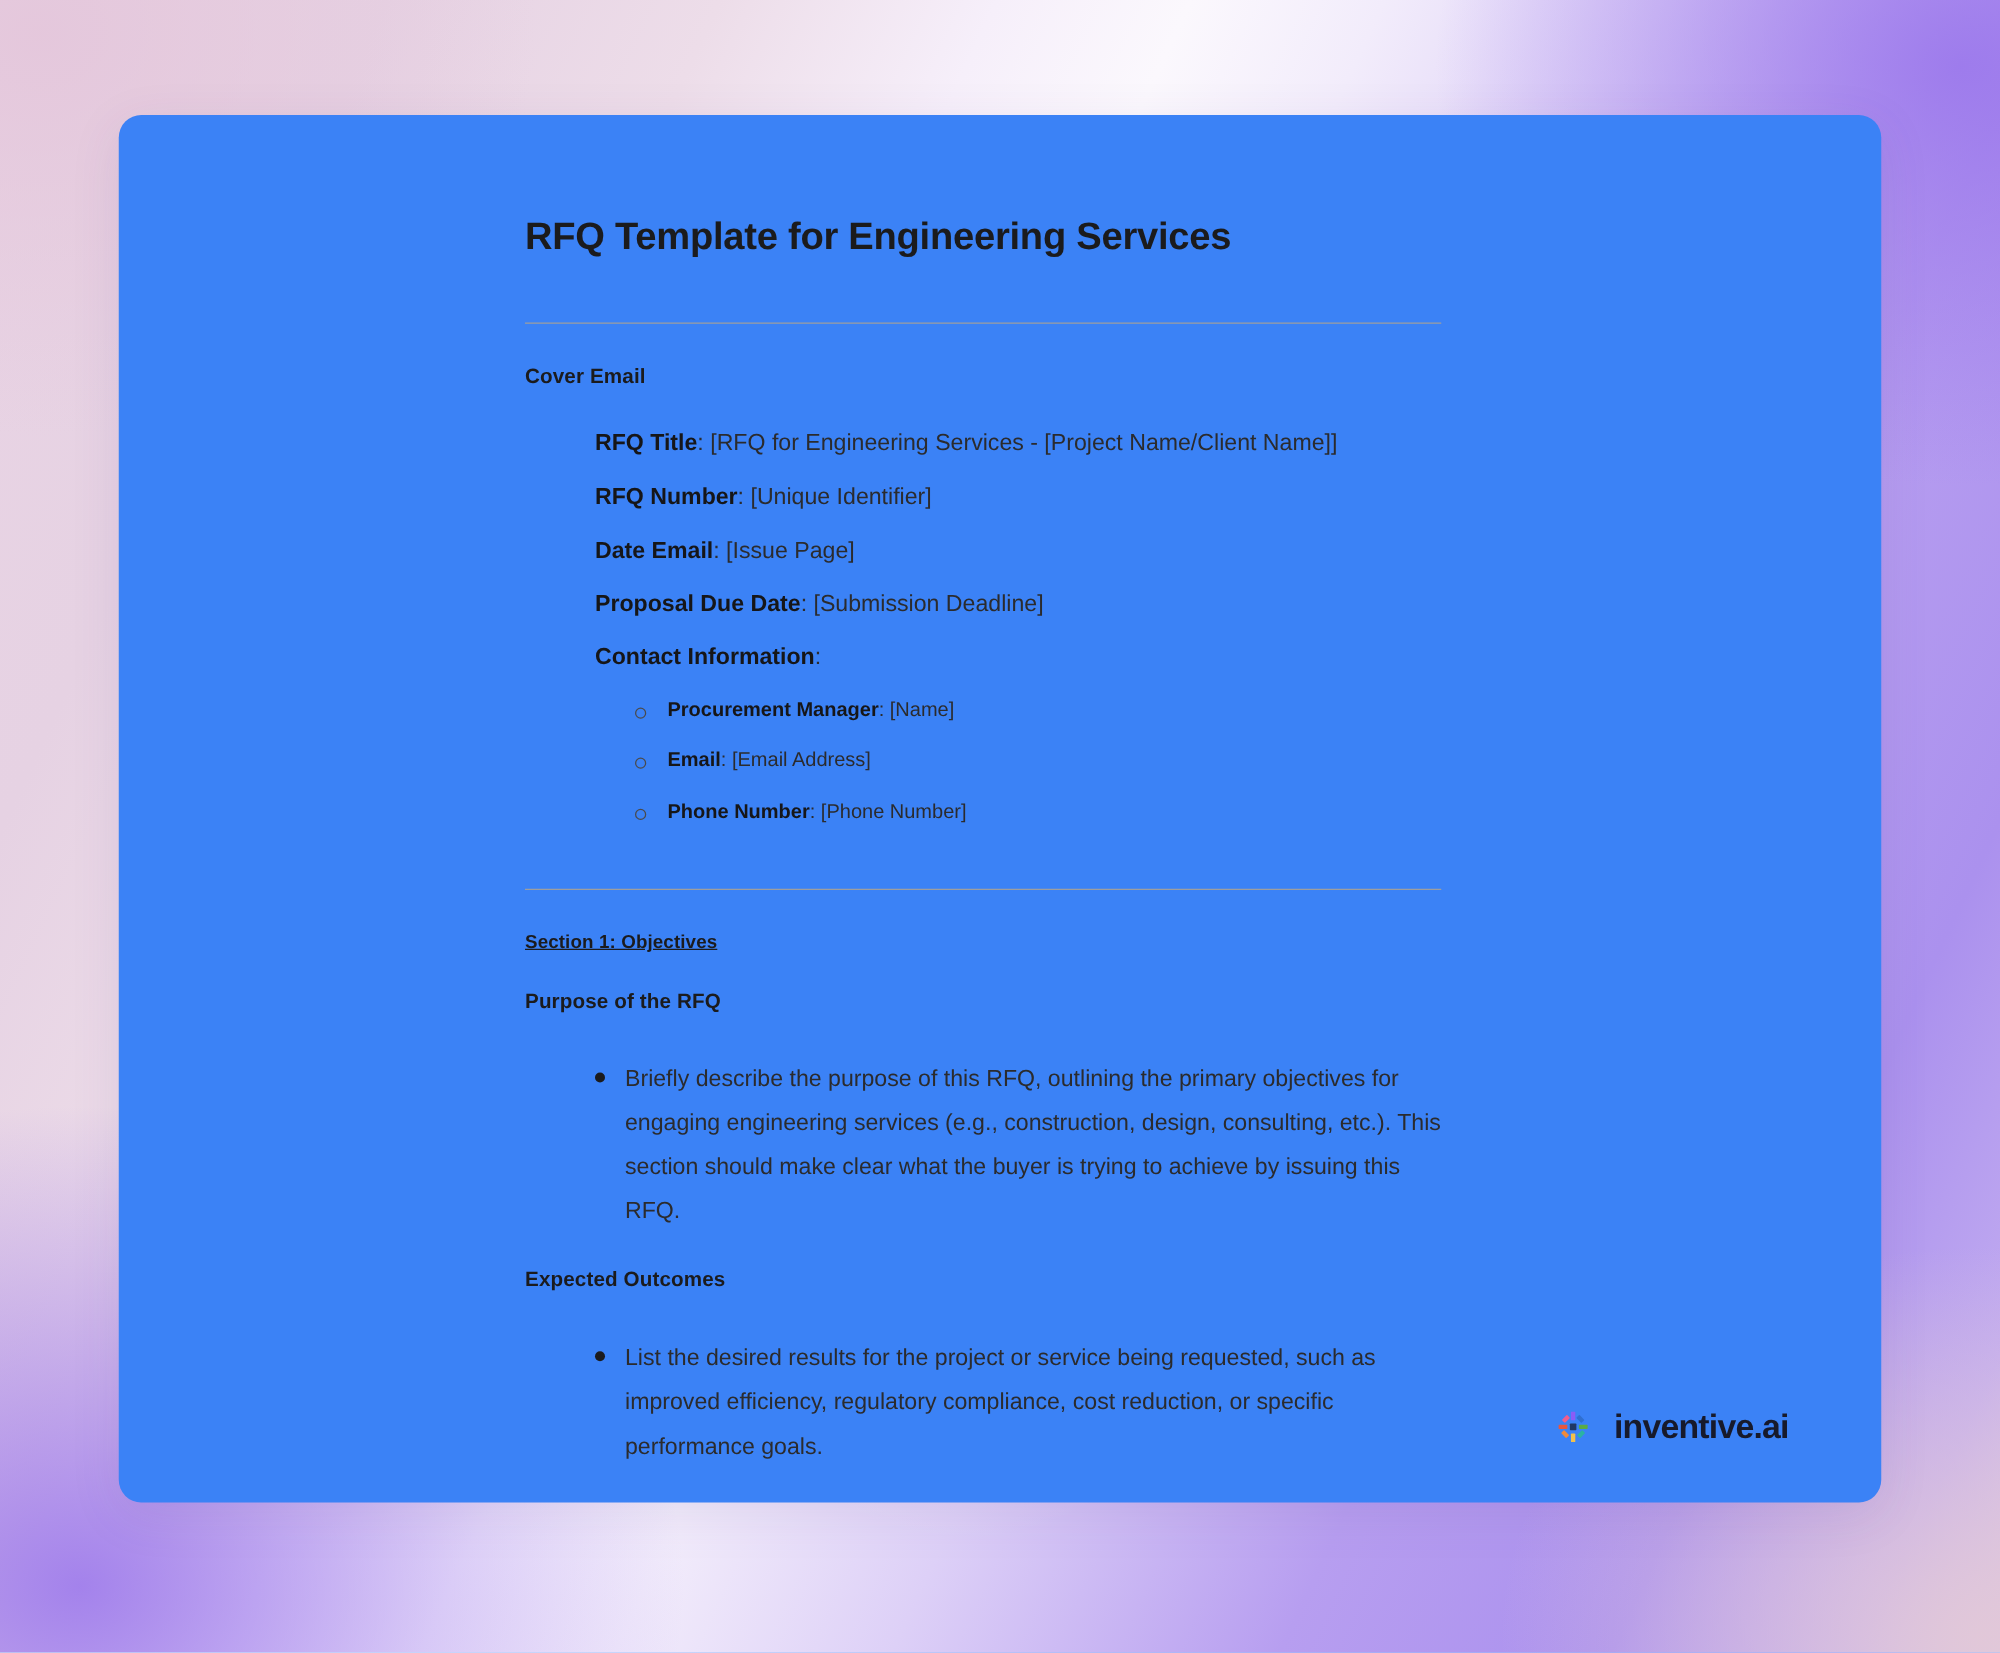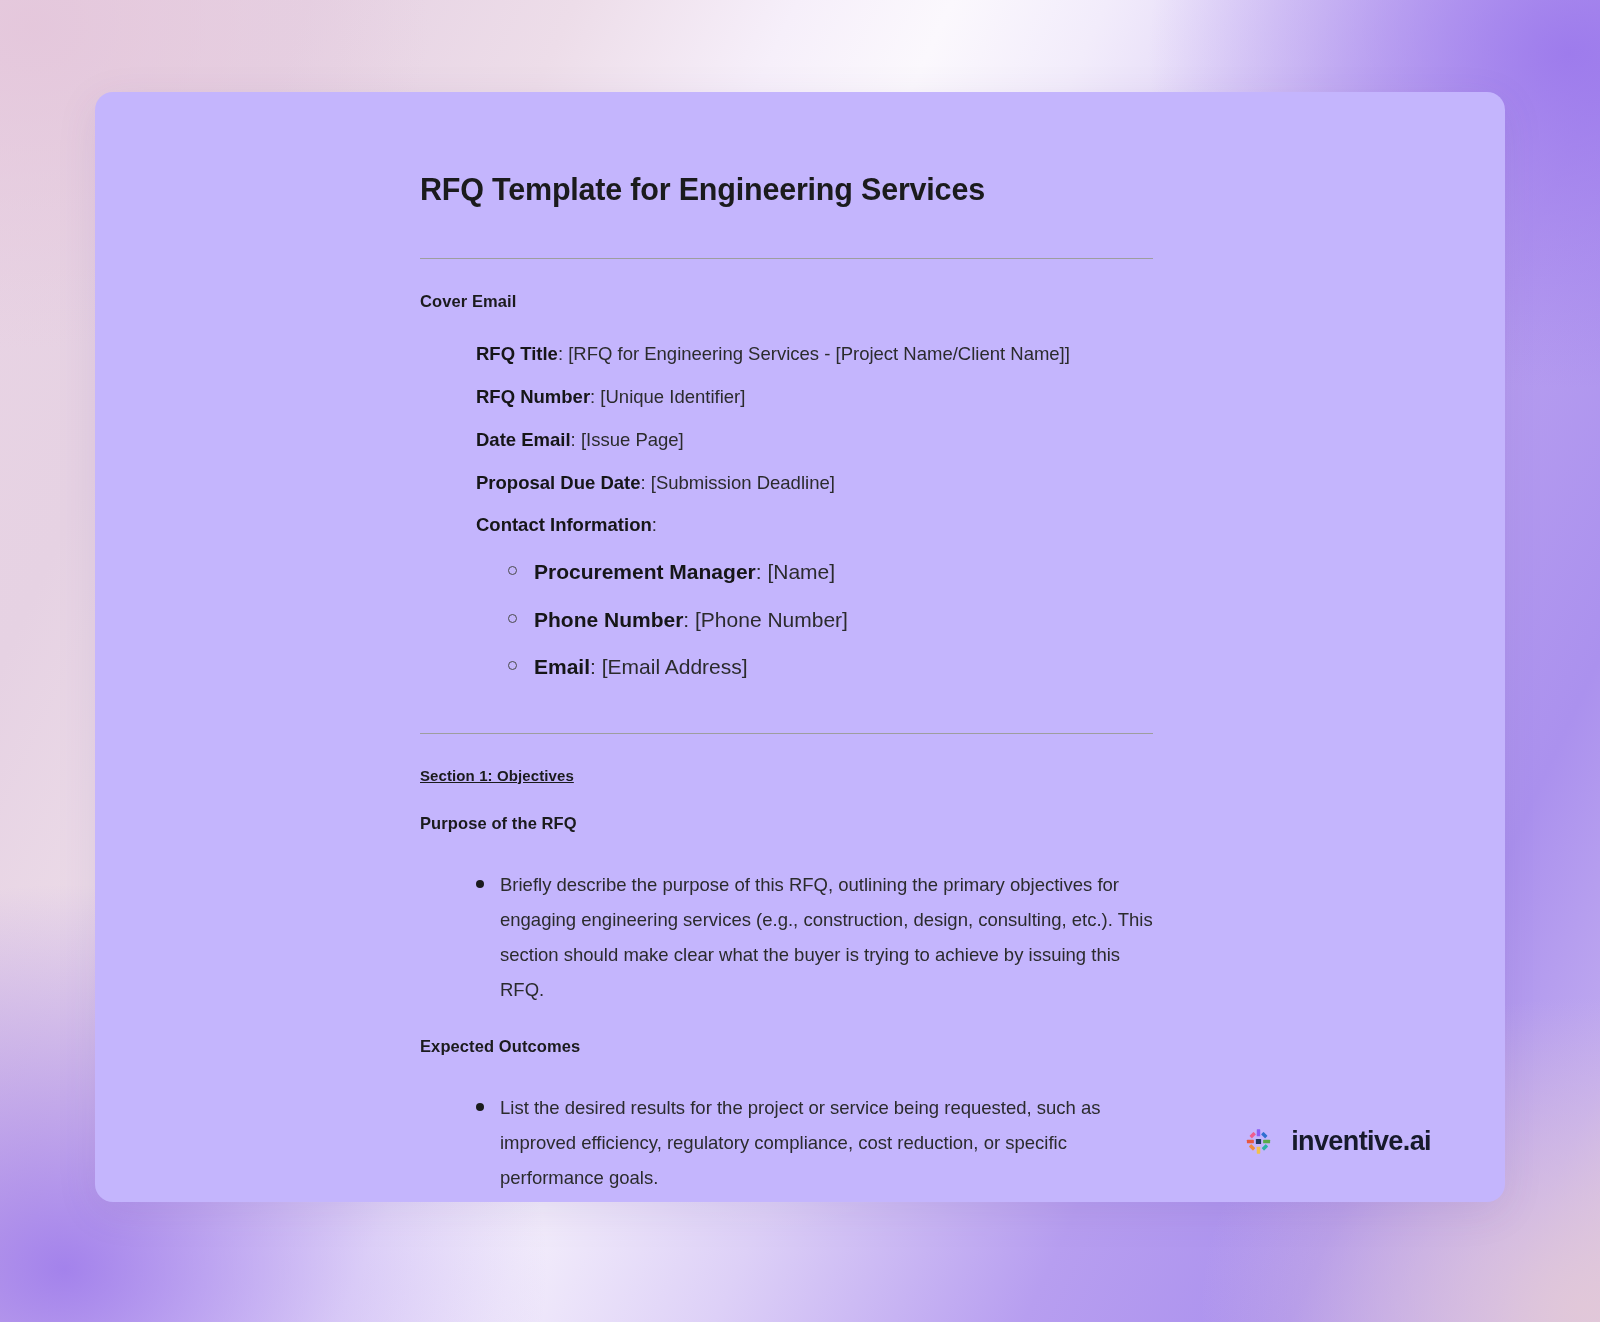--- a/index.html
+++ b/index.html
@@ -40,21 +40,21 @@
       radial-gradient(ellipse 520px 900px at 48% 50%, rgba(255,255,255,0.70) 0%, rgba(255,255,255,0) 64%);
     pointer-events: none;
   }
 
   .doc-card {
     position: absolute;
     left: 95px;
     top: 92px;
     width: 1410px;
     height: 1110px;
-    background: #c4b5fd;
+    background: #3b82f6;
     border-radius: 18px;
     box-shadow: 0 10px 40px rgba(90, 60, 140, 0.10);
     overflow: hidden;
   }
 
   .doc-body {
     position: absolute;
     left: 325px;
     top: 78px;
     width: 735px;
@@ -101,21 +101,21 @@
   .meta-list > li:last-child { margin-bottom: 0; }
 
   .meta-list b { font-weight: 700; color: #161618; }
 
   .sub-list {
     list-style: none;
     margin-top: 18px;
     padding-left: 30px;
   }
   .sub-list > li {
-    font-size: 21px;
+    font-size: 16px;
     line-height: 1.45;
     color: #2b2b2d;
     margin-bottom: 17px;
     position: relative;
     padding-left: 28px;
   }
   .sub-list > li:last-child { margin-bottom: 0; }
   .sub-list > li::before {
     content: "";
     position: absolute;
@@ -216,24 +216,24 @@
         <b>Proposal Due Date</b><span>: [Submission Deadline]</span>
       </li>
       <li>
         <b>Contact Information</b><span>:</span>
 
         <ul class="sub-list">
           <li>
             <b>Procurement Manager</b><span>: [Name]</span>
           </li>
           <li>
-            <b>Phone Number</b><span>: [Phone Number]</span>
+            <b>Email</b><span>: [Email Address]</span>
           </li>
           <li>
-            <b>Email</b><span>: [Email Address]</span>
+            <b>Phone Number</b><span>: [Phone Number]</span>
           </li>
         </ul>
       </li>
     </ul>
 
     <div class="rule rule-2"></div>
 
     <h2 class="h-section">Section 1: Objectives</h2>
 
     <h3 class="h-sub">Purpose of the RFQ</h3>

